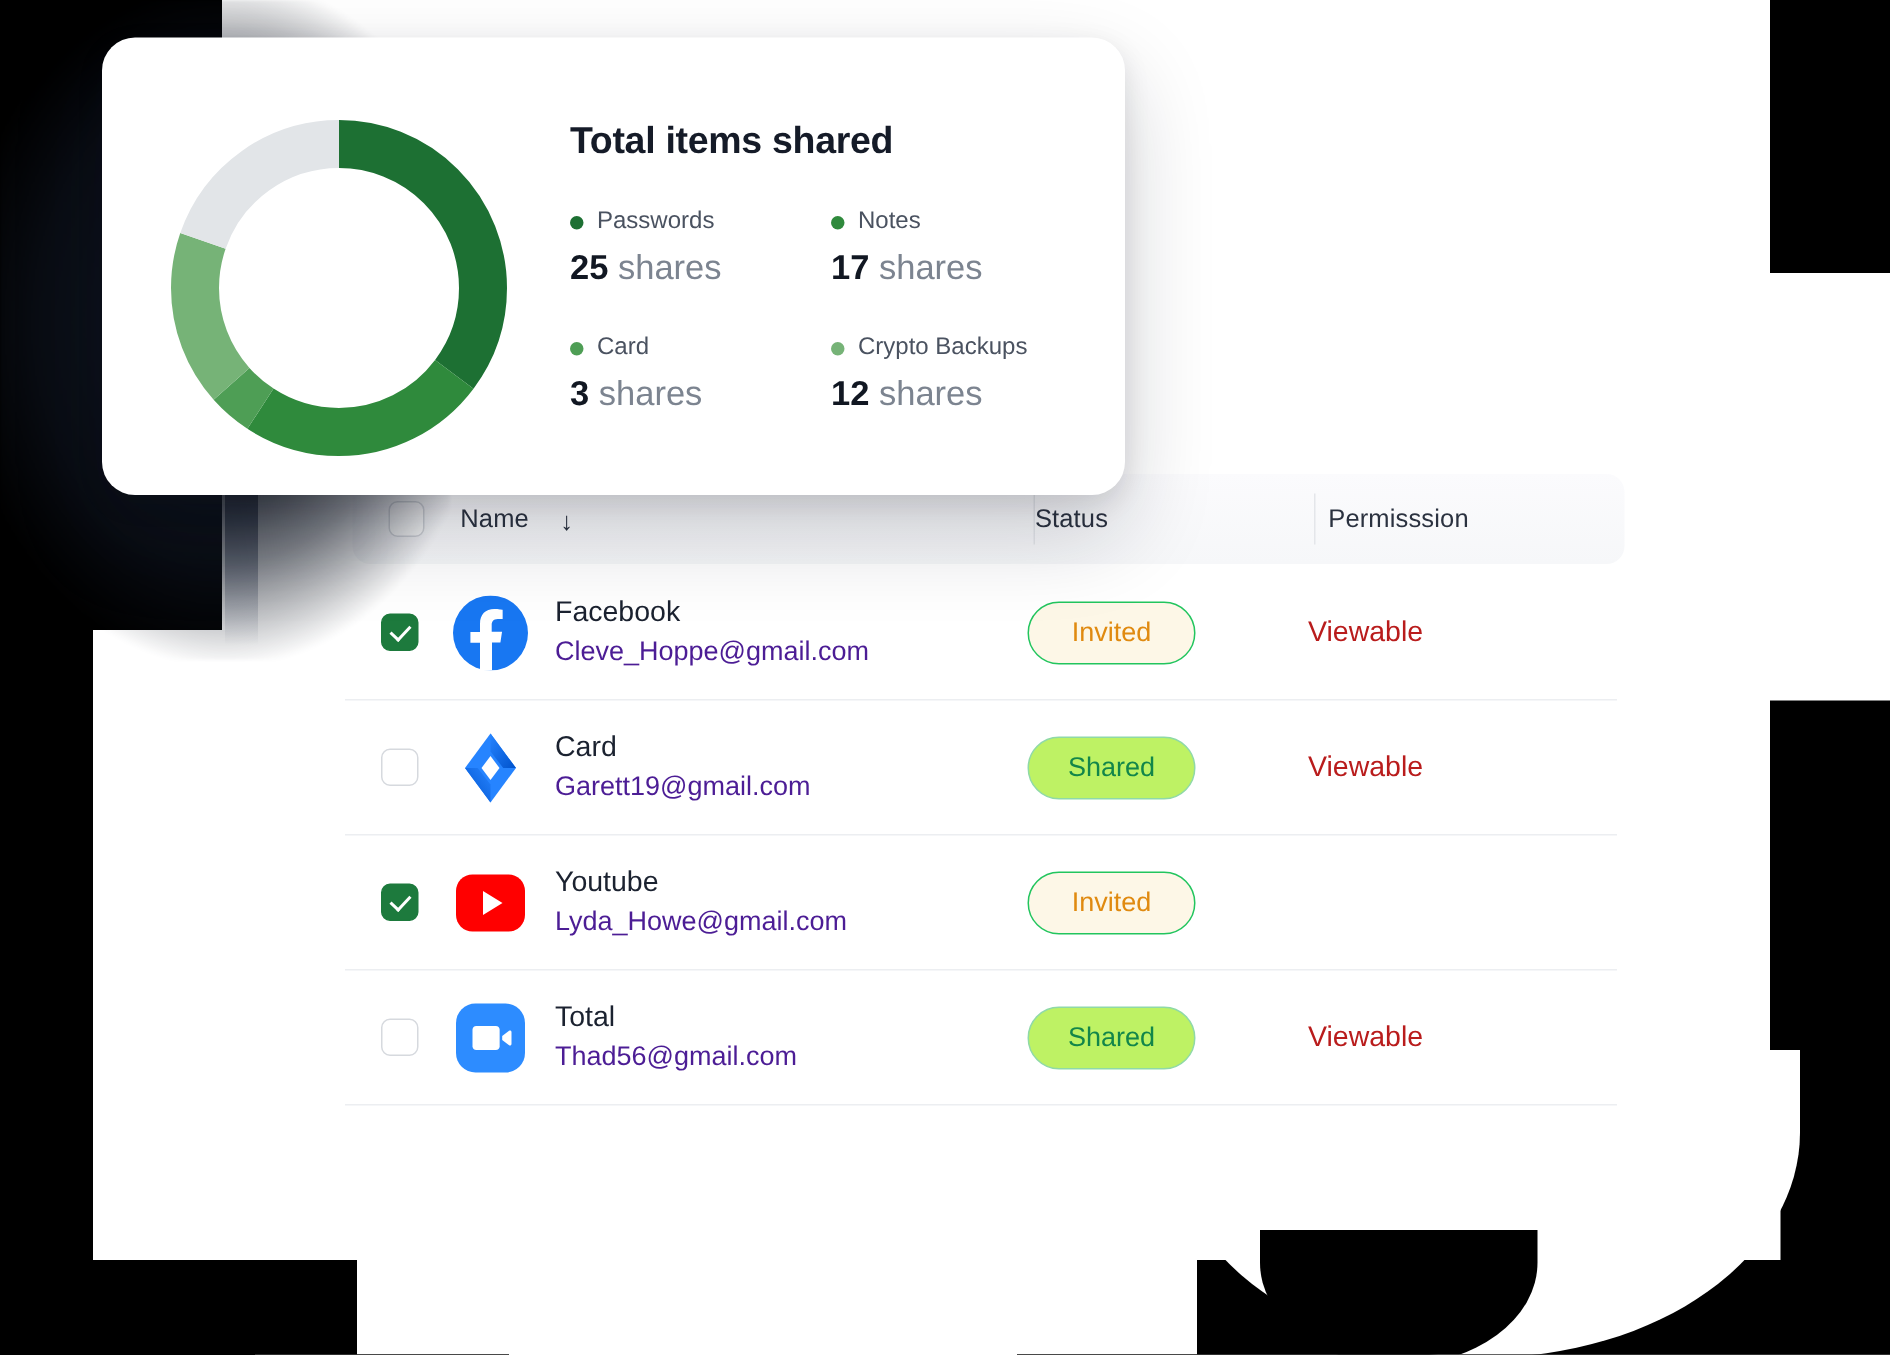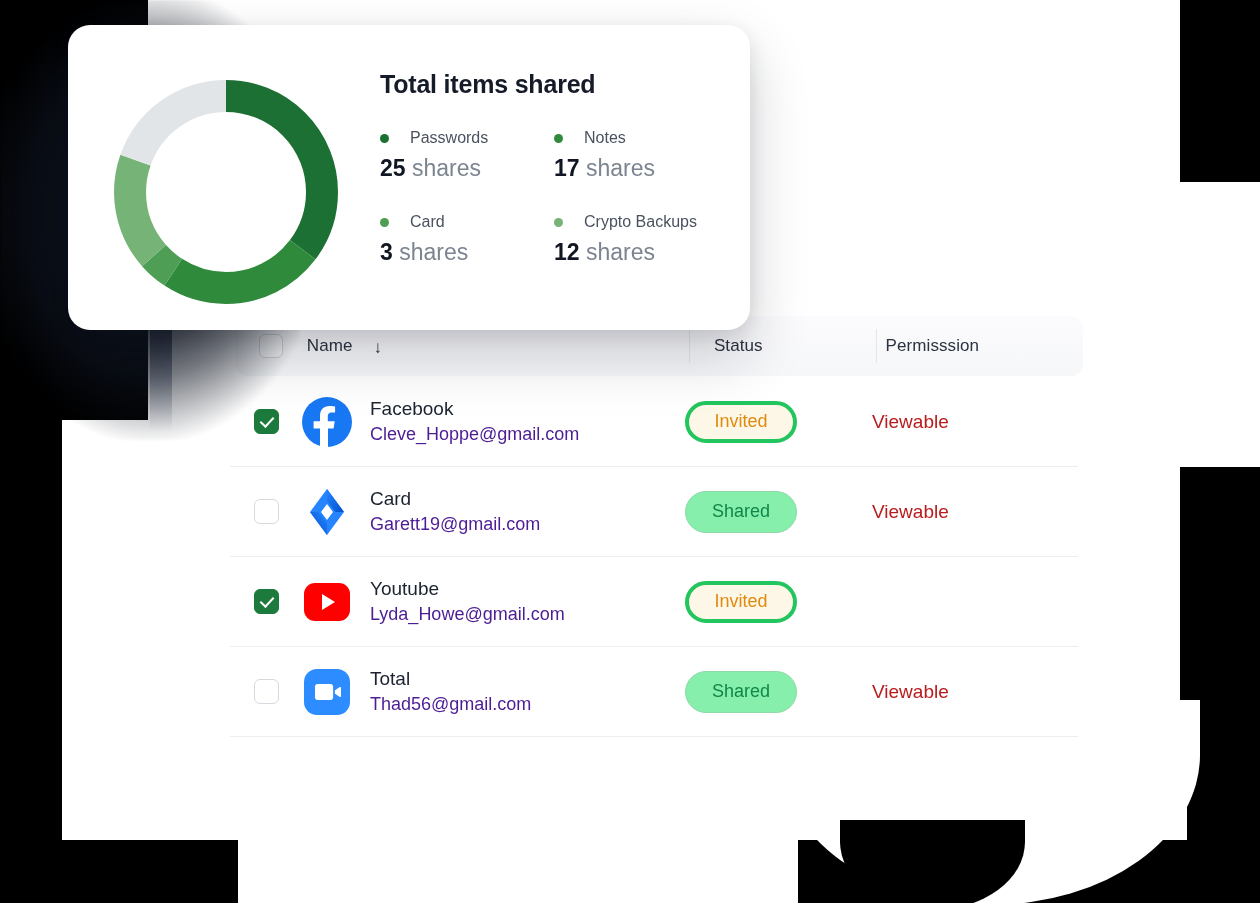--- a/index.html
+++ b/index.html
@@ -217,25 +217,25 @@
     height: 42px;
     min-width: 112px;
     padding: 0 20px;
     border-radius: 21px;
     font-size: 18px;
     box-sizing: border-box;
     cursor: pointer;
   }
   .badge-invited {
     background: #fdf7e7;
-    border: 4px solid #22c55e;
+    border: 1px solid #22c55e;
     color: #e08a10;
   }
   .badge-shared {
-    background: #86efac;
+    background: #bef264;
     border: 1px solid #8fd9a8;
     color: #12864a;
   }
   .perm-text {
     font-size: 19px;
     color: #b91c1c;
   }
 
   
   #summary-card {
@@ -264,32 +264,32 @@
     position: absolute;
     left: 312px;
     top: 42px;
     width: 340px;
   }
   #card-title {
     font-size: 25px;
     font-weight: 700;
     color: #151b28;
     letter-spacing: -.2px;
-    margin: 3px 0 30px 0;
+    margin: 13px 0 30px 0;
   }
   .legend-grid {
     display: grid;
     grid-template-columns: 174px 1fr;
     row-gap: 32px;
   }
   .legend-item { display: block; }
   .legend-head {
     display: flex;
     align-items: center;
-    gap: 21px;
+    gap: 9px;
     margin-bottom: 9px;
   }
   .legend-dot {
     width: 9px;
     height: 9px;
     border-radius: 50%;
     flex: 0 0 9px;
   }
   .legend-label {
     font-size: 16px;
@@ -326,21 +326,21 @@
     <div class="table-head">
       <div class="th th-check">
         <span class="head-checkbox"></span>
       </div>
       <div class="th th-name">
         <span>Name</span>
         <span class="sort-arrow">↓</span>
       </div>
       <div class="th-sep"></div>
       <div class="th th-status">
-        <span style="margin-left:24px">Status</span>
+        <span style="">Status</span>
       </div>
       <div class="th-sep"></div>
       <div class="th th-perm">
         <span style="margin-left:8px">Permisssion</span>
       </div>
     </div>
 
     <div id="rows">
 
       <div class="row">

